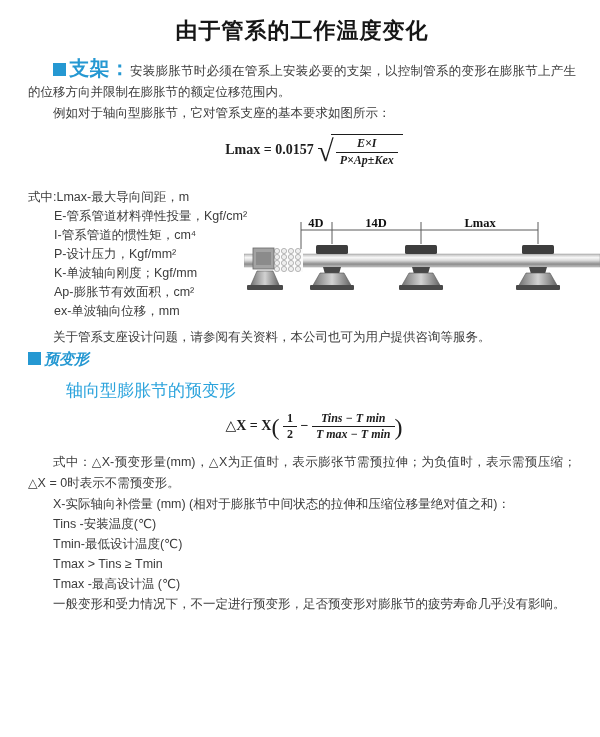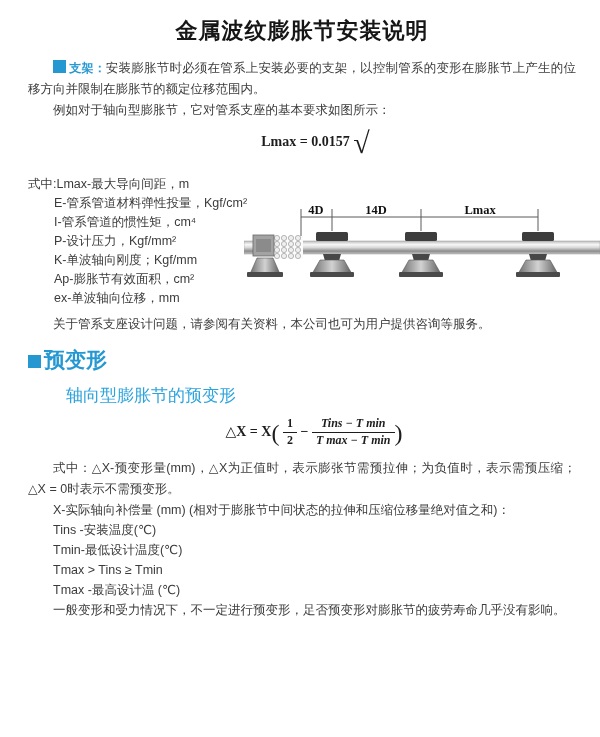--- a/index.html
+++ b/index.html
@@ -15,28 +15,28 @@
   .doc-title {
     text-align:center; font-size:22px; font-weight:bold; color:#161616;
     margin:6px 0 12px 0; letter-spacing:1px;
   }
 
   p { margin:0; }
   .para { line-height:21px; text-align:justify; }
   .indent { text-indent:2em; }
 
   .inline-head {
-    color:var(--accent); font-size:12px; font-weight:bold; white-space:nowrap;
+    color:var(--accent); font-size:20px; font-weight:bold; white-space:nowrap;
   }
   .sq {
     display:inline-block; width:13px; height:13px; background:var(--accent);
     margin-right:3px; vertical-align:-1px;
   }
   .section-head {
-    color:var(--accent); font-size:21px; font-weight:bold; margin:12px 0 4px 0;
+    color:var(--accent); font-size:15px; font-weight:bold; margin:3px 0 4px 0;font-style:italic;
   }
   .sub-head {
     color:#2ba3dc; font-size:17px; font-weight:normal; margin:10px 0 6px 0;
   }
   .sub-head.axial { margin-left:38px; }
 
   
   .formula {
     text-align:center; font-family:"Liberation Serif","DejaVu Serif",serif;
     color:#1d1d1d; font-weight:bold; font-size:14px; margin:10px 0;
@@ -65,31 +65,37 @@
 
   .def-line { line-height:20px; padding-left:2em; }
   .preform-body { line-height:22px; }
   .explain { line-height:21px; }
 </style>
 </head>
 <body>
 
 <div class="content">
 
-  <h1 class="doc-title">金属波纹膨胀节安装说明</h1>
+  <h1 class="doc-title">由于管系的工作温度变化</h1>
 
   <p class="para indent"><span class="inline-head"><span class="sq"></span><span>支架：</span></span><span>安装膨胀节时必须在管系上安装必要的支架，以控制管系的变形在膨胀节上产生的位移方向并限制在膨胀节的额定位移范围内。</span></p>
 
   <p class="para indent">例如对于轴向型膨胀节，它对管系支座的基本要求如图所示：</p>
 
   <div class="formula">
     <span class="shift1">
       <span>Lmax = 0.0157</span>
       <span class="sqrt">
         <span class="rad">√</span>
+        <span class="radicand">
+          <span class="frac">
+            <span class="fnum">E×I</span>
+            <span class="fden">P×Ap±Kex</span>
+          </span>
+        </span>
       </span>
     </span>
   </div>
 
   <div class="vars-row">
     <div class="vars">
       <p>式中:Lmax-最大导向间距，m</p>
       <p class="hang">E-管系管道材料弹性投量，Kgf/cm²</p>
       <p class="hang">I-管系管道的惯性矩，cm⁴</p>
       <p class="hang">P-设计压力，Kgf/mm²</p>

